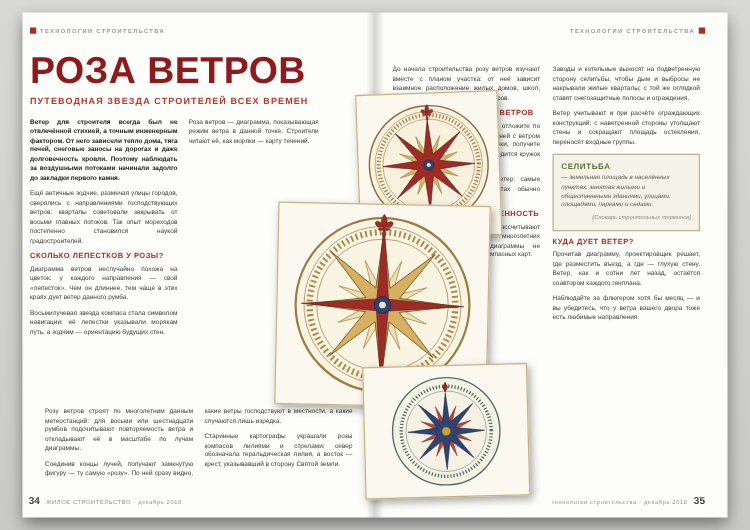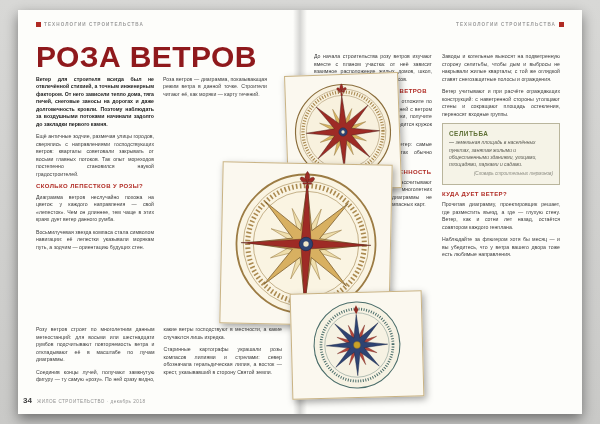--- a/index.html
+++ b/index.html
@@ -1,20 +1,20 @@
 <!DOCTYPE html>
 <html><head>
 <meta charset="utf-8">
 <style>
   html,body{margin:0;padding:0;}
   body{width:600px;height:424px;background:#d2d2d0;font-family:"Liberation Sans",sans-serif;overflow:hidden;}
   .canvas{position:relative;width:600px;height:424px;background:linear-gradient(180deg,#d8d8d6,#c9c9c7);}
   .spread{position:absolute;left:18px;top:10px;width:564px;height:404px;display:flex;background:#fdfdfa;box-shadow:0 5px 12px rgba(0,0,0,.45);}
   .page{width:282px;box-sizing:border-box;position:relative;overflow:hidden;}
-  .page-left{padding:12px 12px 20px 18px;}
+  .page-left{padding:12px 12px 20px 6px;}
   .page-right{padding:12px 18px 20px 14px;}
   .gutter{position:absolute;left:275px;top:0;width:14px;height:404px;z-index:2;pointer-events:none;
     background:linear-gradient(90deg,rgba(0,0,0,0) 0%,rgba(0,0,0,.16) 50%,rgba(0,0,0,0) 100%);}
   
   .kicker{display:flex;align-items:center;gap:3px;font-size:4.6px;letter-spacing:1.1px;color:#9b9b9b;font-weight:bold;text-transform:uppercase;}
   .kicker-right{justify-content:flex-end;}
   .kicker-mark{width:5px;height:5px;background:#b02a23;display:inline-block;flex:none;}
   
   .title{font-size:30px;font-weight:800;color:#8f191c;margin:16px 0 4px;line-height:.95;letter-spacing:.4px;}
   .subtitle{font-size:7.2px;font-weight:bold;color:#b5392f;letter-spacing:.9px;margin-bottom:10px;}
@@ -50,20 +50,21 @@
 
 <div class="canvas">
   <div class="spread">
 
     <div class="page page-left">
       <div class="kicker">
         <span class="kicker-mark"></span>
         <span>ТЕХНОЛОГИИ СТРОИТЕЛЬСТВА</span>
       </div>
       <div class="title">РОЗА ВЕТРОВ</div>
+      <div class="subtitle">ПУТЕВОДНАЯ ЗВЕЗДА СТРОИТЕЛЕЙ ВСЕХ ВРЕМЕН</div>
 
       <div class="cols-top">
         <div class="colA">
           <p class="lead">Ветер для строителя всегда был не отвлечённой стихией, а точным инженерным фактором. От него зависели тепло дома, тяга печей, снеговые заносы на дорогах и даже долговечность кровли. Поэтому наблюдать за воздушными потоками начинали задолго до закладки первого камня.</p>
           <p>Ещё античные зодчие, размечая улицы городов, сверялись с направлениями господствующих ветров: кварталы советовали закрывать от восьми главных потоков. Так опыт мореходов постепенно становился наукой градостроителей.</p>
           <div class="sec-h">СКОЛЬКО ЛЕПЕСТКОВ У РОЗЫ?</div>
           <p>Диаграмма ветров неслучайно похожа на цветок: у каждого направления — свой «лепесток». Чем он длиннее, тем чаще в этих краях дует ветер данного румба.</p>
           <p>Восьмилучевая звезда компаса стала символом навигации: её лепестки указывали морякам путь, а зодчим — ориентацию будущих стен.</p>
         </div>
         <div class="colB">
@@ -105,20 +106,24 @@
             <div class="term">СЕЛИТЬБА</div>
             <p class="def">— земельная площадь в населённых пунктах, занятая жилыми и общественными зданиями, улицами, площадями, парками и садами.</p>
             <p class="src">(Словарь строительных терминов)</p>
           </div>
           <div class="sec-h">КУДА ДУЕТ ВЕТЕР?</div>
           <p>Прочитав диаграмму, проектировщик решает, где разместить въезд, а где — глухую стену. Ветер, как и сотни лет назад, остаётся соавтором каждого генплана.</p>
           <p>Наблюдайте за флюгером хотя бы месяц — и вы убедитесь, что у ветра вашего двора тоже есть любимые направления.</p>
         </div>
       </div>
 
+      <div class="pfooter right">
+        <span>технологии строительства · декабрь 2018</span>
+        <span class="pnum">35</span>
+      </div>
     </div>
 
     <div class="gutter"></div>
 
     <div class="rose-card" id="card1">
       <svg width="100" height="100" viewBox="-60 -60 120 120">
         <circle r="57" fill="#f8f1de" stroke="#8a6d3b" stroke-width="1.4"></circle>
         <circle r="51.5" fill="none" stroke="#8a6d3b" stroke-width="0.5"></circle>
         <circle r="48" fill="none" stroke="#a8884f" stroke-width="4" stroke-dasharray="1.3 2"></circle>
         <circle r="44" fill="none" stroke="#8a6d3b" stroke-width="0.5"></circle>

